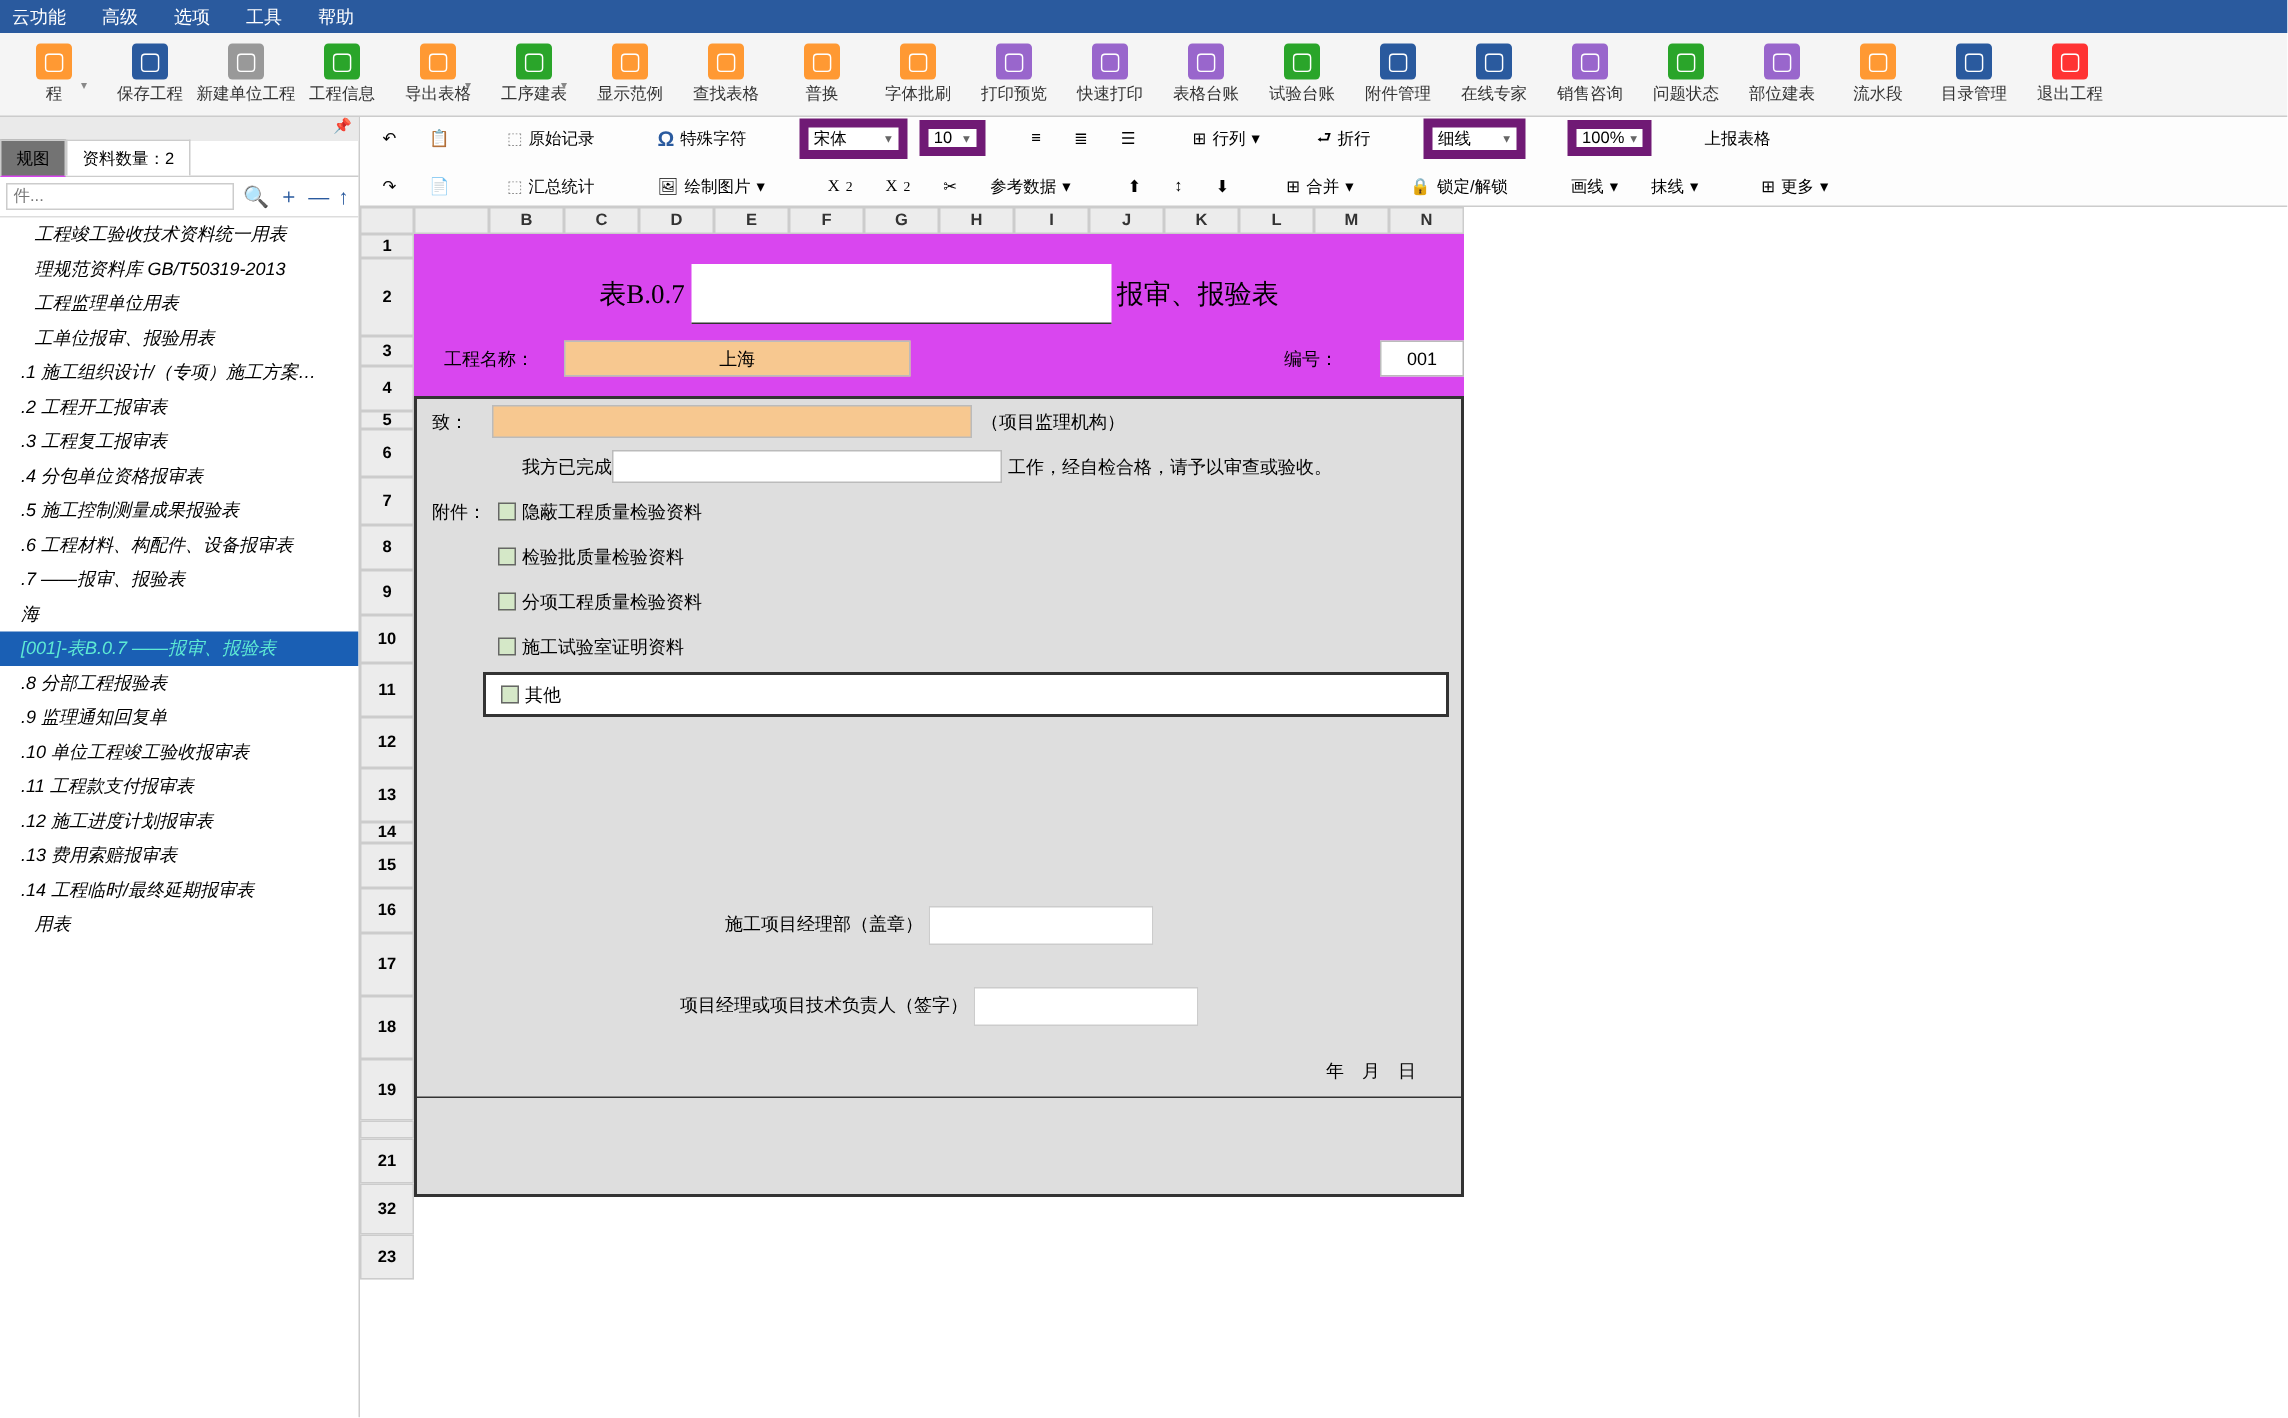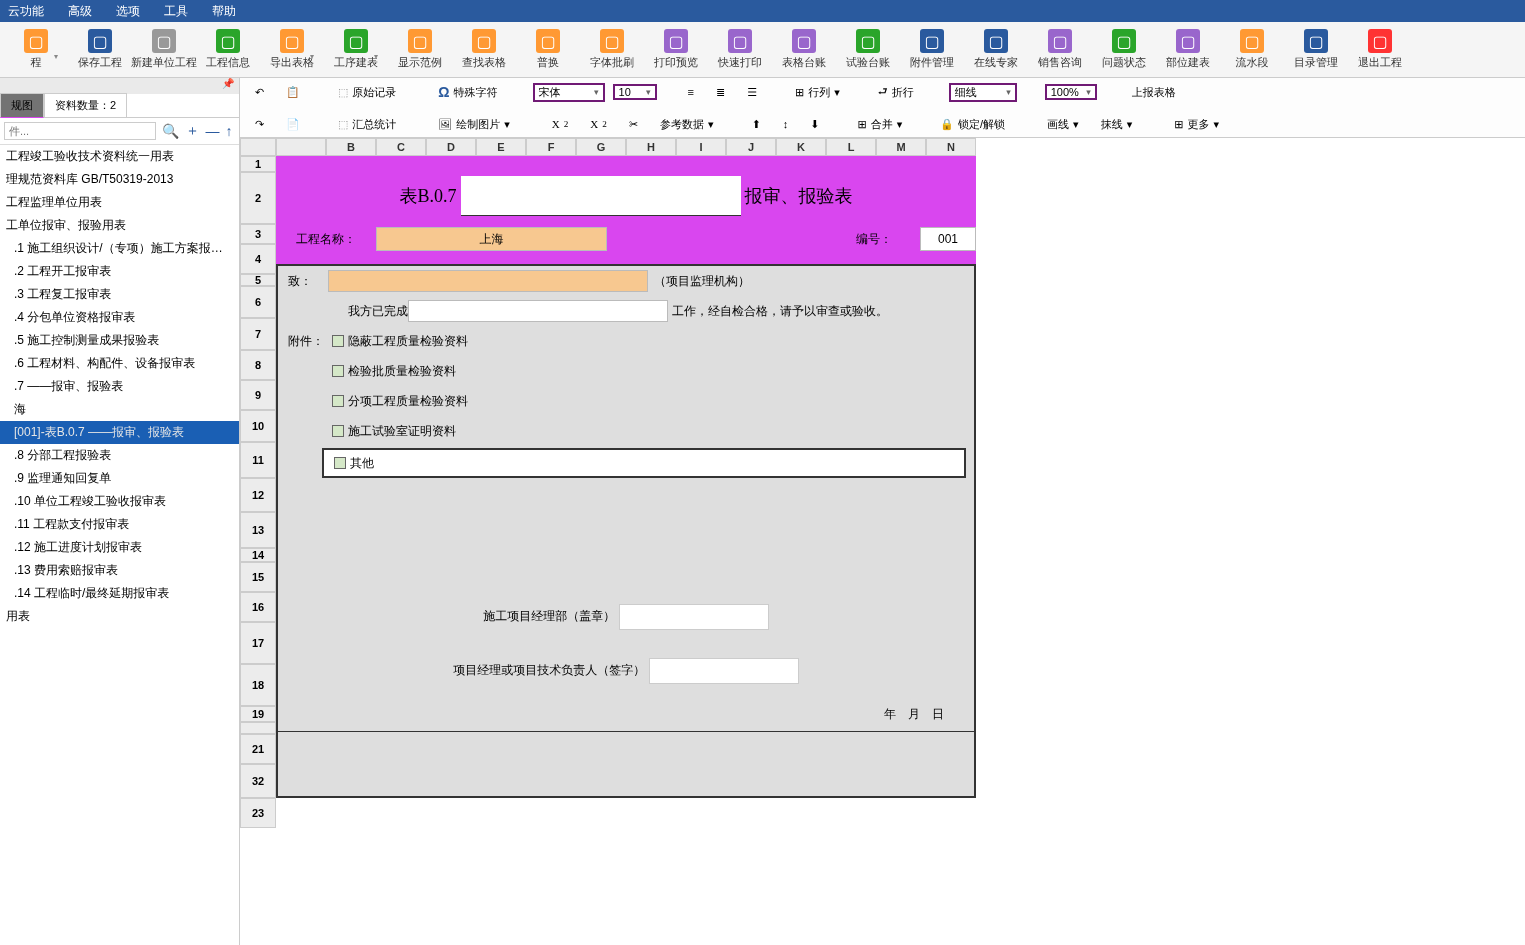--- a/index.html
+++ b/index.html
@@ -22,30 +22,30 @@
 
 .left-panel { width: 240px; background: #fff; border-right: 1px solid #ccc; display: flex; flex-direction: column; }
 .left-pin { background: #eaeaea; height: 16px; text-align: right; font-size: 10px; padding-right: 4px; }
 .left-tabs { display: flex; border-bottom: 1px solid #ccc; height: 24px; align-items: flex-end; }
 .left-tab { padding: 4px 10px; border: 1px solid #ccc; border-bottom: none; background: #fff; font-size: 11px; cursor: pointer; }
 .left-tab.active { background: #737373; border-bottom: 1px solid #d946ef; position: relative; top: 1px; margin-top: 26px; }
 .left-search { display: flex; align-items: center; padding: 4px; border-bottom: 1px solid #ddd; gap: 6px; }
 .left-search input { flex: 1; border: 1px solid #ccc; padding: 2px 4px; font-size: 11px; }
 .left-search .icn { cursor: pointer; color: #2a5a9e; font-size: 14px; }
 .tree { overflow-y: auto; flex: 1; font-size: 12px; }
-.tree-item { padding: 3px 6px; cursor: pointer; white-space: nowrap; overflow: hidden; text-overflow: ellipsis; }
-.tree-item.hl { background: #1a5fb4; color: #e5e5e5; }
+.tree-item { padding: 3px 23px; cursor: pointer; white-space: nowrap; overflow: hidden; text-overflow: ellipsis; font-style: italic; }
+.tree-item.hl { background: #1a5fb4; color: #5eead4; }
 .tree-item.sub { padding-left: 14px; }
 
 
 .right-panel { flex: 1; display: flex; flex-direction: column; background: #fff; }
 .fmt-bar { height: 60px; border-bottom: 1px solid #ccc; display: flex; align-items: center; padding: 0 8px; gap: 4px; background: #fdfdfd; flex-wrap: wrap; font-size: 11px; }
 .fmt-row { display: flex; align-items: center; gap: 8px; width: 100%; height: 28px; }
 .fmt-btn { display: inline-flex; align-items: center; gap: 4px; padding: 2px 6px; cursor: pointer; border: 1px solid transparent; border-radius: 2px; }
-.fmt-sel { border: 2px solid #701a75; background: #fff; padding: 0 4px; min-width: 60px; display: inline-flex; align-items: center; justify-content: space-between; cursor: pointer; }
+.fmt-sel { border: 6px solid #701a75; background: #fff; padding: 0 4px; min-width: 60px; display: inline-flex; align-items: center; justify-content: space-between; cursor: pointer; }
 .fmt-sel::after { content: "▾"; font-size: 9px; color: #666; margin-left: 4px; }
 
 
 .sheet-wrap { flex: 1; overflow: auto; background: #fff; position: relative; }
 .colhdr, .rowhdr { background: #ececec; border: 1px solid #ccc; text-align: center; font-size: 11px; color: #333; display: flex; align-items: center; justify-content: center; font-family: Arial; }
 .colhdr { height: 18px; font-weight: bold; }
 .corner { background: #ececec; border: 1px solid #ccc; }
 
 .form-area { position: absolute; left: 36px; top: 18px; width: 700px; background: #d946ef; }
 .form-title { text-align: center; font-size: 18px; font-family: SimSun; padding: 20px 0 10px; display: flex; align-items: center; justify-content: center; }
@@ -311,21 +311,21 @@
           <div class="rh" style="height: 30px;">9</div>
           <div class="rh" style="height: 32px;">10</div>
           <div class="rh" style="height: 36px;">11</div>
           <div class="rh" style="height: 34px;">12</div>
           <div class="rh" style="height: 36px;">13</div>
           <div class="rh" style="height: 14px;">14</div>
           <div class="rh" style="height: 30px;">15</div>
           <div class="rh" style="height: 30px;">16</div>
           <div class="rh" style="height: 42px;">17</div>
           <div class="rh" style="height: 42px;">18</div>
-          <div class="rh" style="height: 16px;">19</div>
+          <div class="rh" style="height: 41px;">19</div>
           <div class="rh" style="height: 12px;"></div>
           <div class="rh" style="height: 30px;">21</div>
           <div class="rh" style="height: 34px;">32</div>
           <div class="rh" style="height: 30px;">23</div>
         </div>
 
       <div class="form-area">
         <div class="form-title">
           <span>表B.0.7</span>
           <span class="blank"></span>

